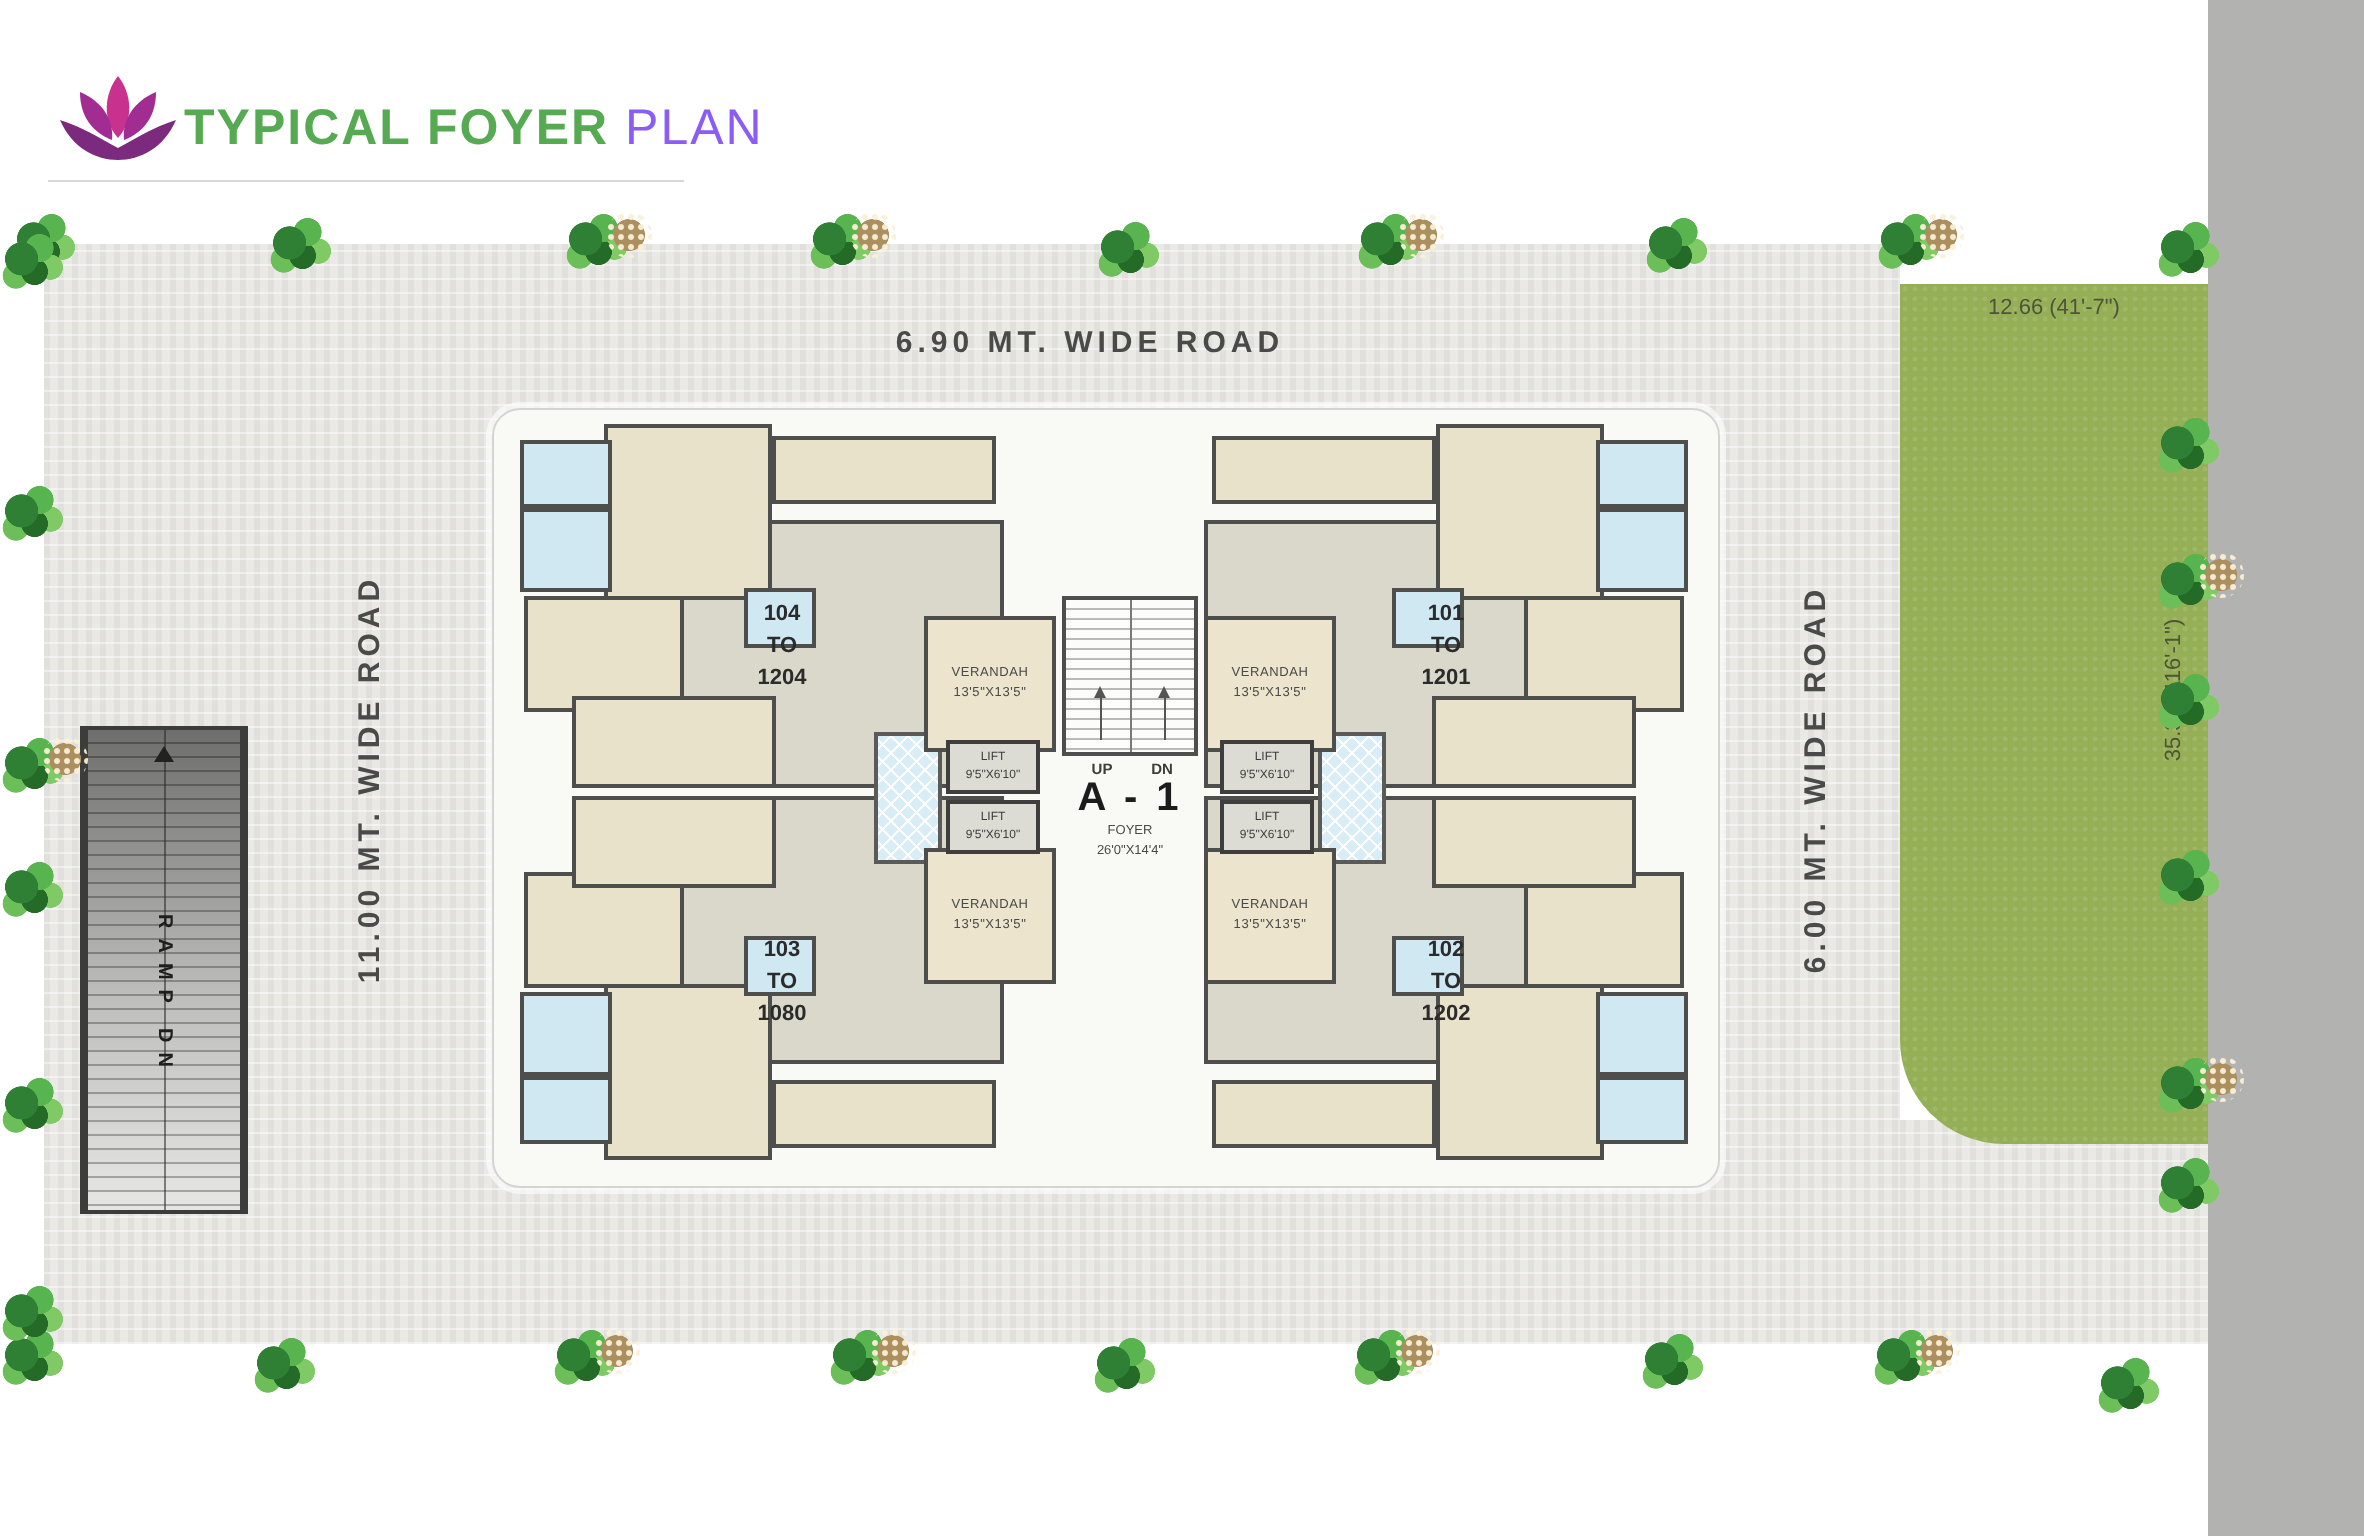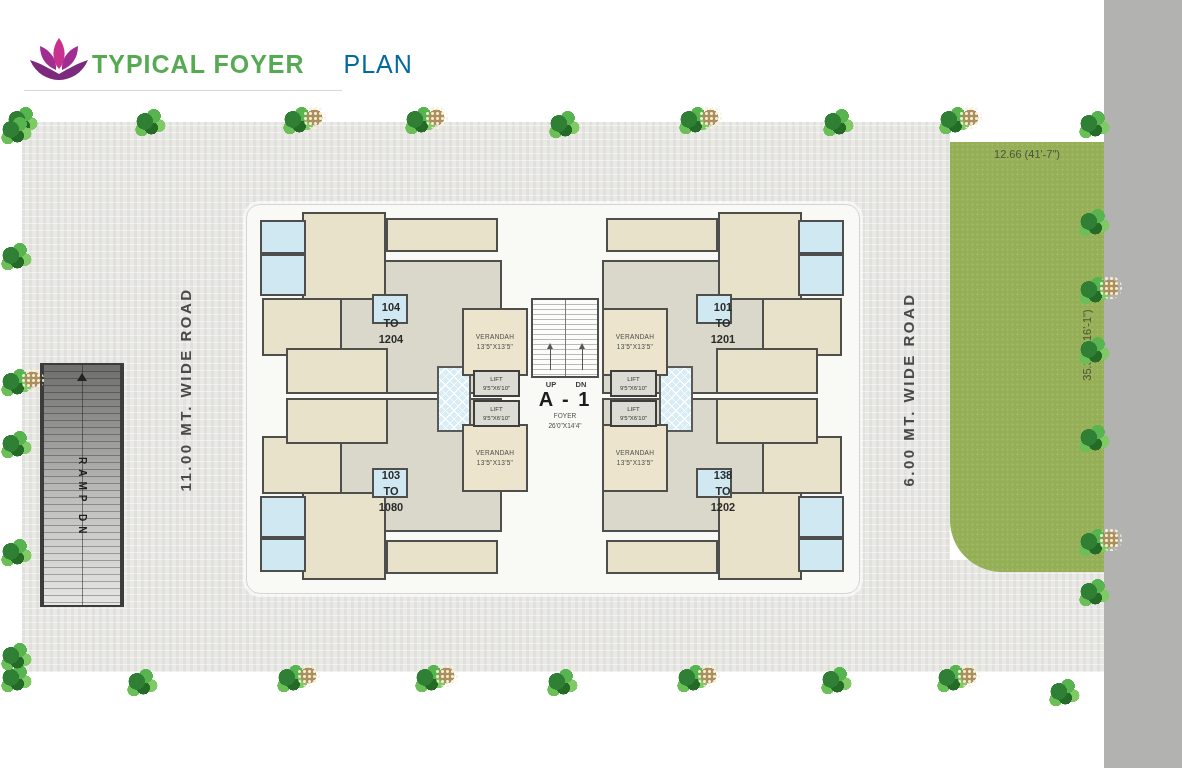--- a/index.html
+++ b/index.html
@@ -2,21 +2,21 @@
 <html><head>
 <meta charset="utf-8">
 <style>
   html,body{margin:0;padding:0;background:#fff;}
   #page{position:relative;width:1182px;height:768px;background:#fff;overflow:hidden;
         font-family:"Liberation Sans",sans-serif;}
   .abs{position:absolute;}
   
   #hdr-title{position:absolute;left:92px;top:50px;font-size:25px;letter-spacing:1px;white-space:nowrap;}
   #hdr-title .strong{font-weight:bold;color:#56ab52;}
-  #hdr-title .light{font-weight:normal;color:#0369a1;margin-left:31px;}
+  #hdr-title .light{font-weight:normal;color:#8b5cf6;}
   #hdr-rule{position:absolute;left:24px;top:90px;width:318px;height:1px;background:#d7d7d5;}
   
   .site-bg{position:absolute;background-color:#e9e9e6;
      background-image:repeating-linear-gradient(0deg,rgba(255,255,255,.45) 0 1px,transparent 1px 7px),
                       repeating-linear-gradient(90deg,rgba(214,212,207,.45) 0 3px,transparent 3px 7px);}
   #site-main{left:22px;top:122px;width:928px;height:550px;}
   #site-right{left:950px;top:560px;width:154px;height:112px;}
   #gray-strip{position:absolute;left:1104px;top:0;width:78px;height:768px;background:#b2b2b0;}
   #common-plot{position:absolute;left:950px;top:142px;width:154px;height:430px;background:#94af55;
      border-radius:0 0 0 52px;
@@ -123,20 +123,21 @@
   <div id="hdr-rule"></div>
 
   <div id="site-main" class="site-bg"></div>
   <div id="site-right" class="site-bg"></div>
   <div id="gray-strip"></div>
 
   <div id="common-plot"></div>
   <div id="plot-dim-top">12.66 (41'-7")</div>
   <div id="plot-dim-side">35.39 (116'-1")</div>
 
+  <div id="road-top" class="roadlbl">6.90 MT. WIDE ROAD</div>
   <div id="road-left" class="roadlbl">11.00 MT. WIDE ROAD</div>
   <div id="road-right" class="roadlbl">6.00 MT. WIDE ROAD</div>
 
   <div id="ramp">
     <div id="ramp-mid"></div>
     <div id="ramp-arrow"></div>
     <div id="ramp-label">RAMP DN</div>
   </div>
 
   <div id="building"></div>
@@ -241,21 +242,21 @@
     <div>101</div>
     <div>TO</div>
     <div>1201</div>
   </div>
   <div class="unit-lbl" style="left:346px;top:468px">
     <div>103</div>
     <div>TO</div>
     <div>1080</div>
   </div>
   <div class="unit-lbl" style="left:678px;top:468px">
-    <div>138</div>
+    <div>102</div>
     <div>TO</div>
     <div>1202</div>
   </div>
 
 
 <div class="plant" style="left: 6px; top: 106px;"></div>
     <div class="plant" style="left: 134px; top: 108px;"></div>
     <div class="plant" style="left: 282px; top: 106px;">
       <div class="cone"></div>
     </div>

